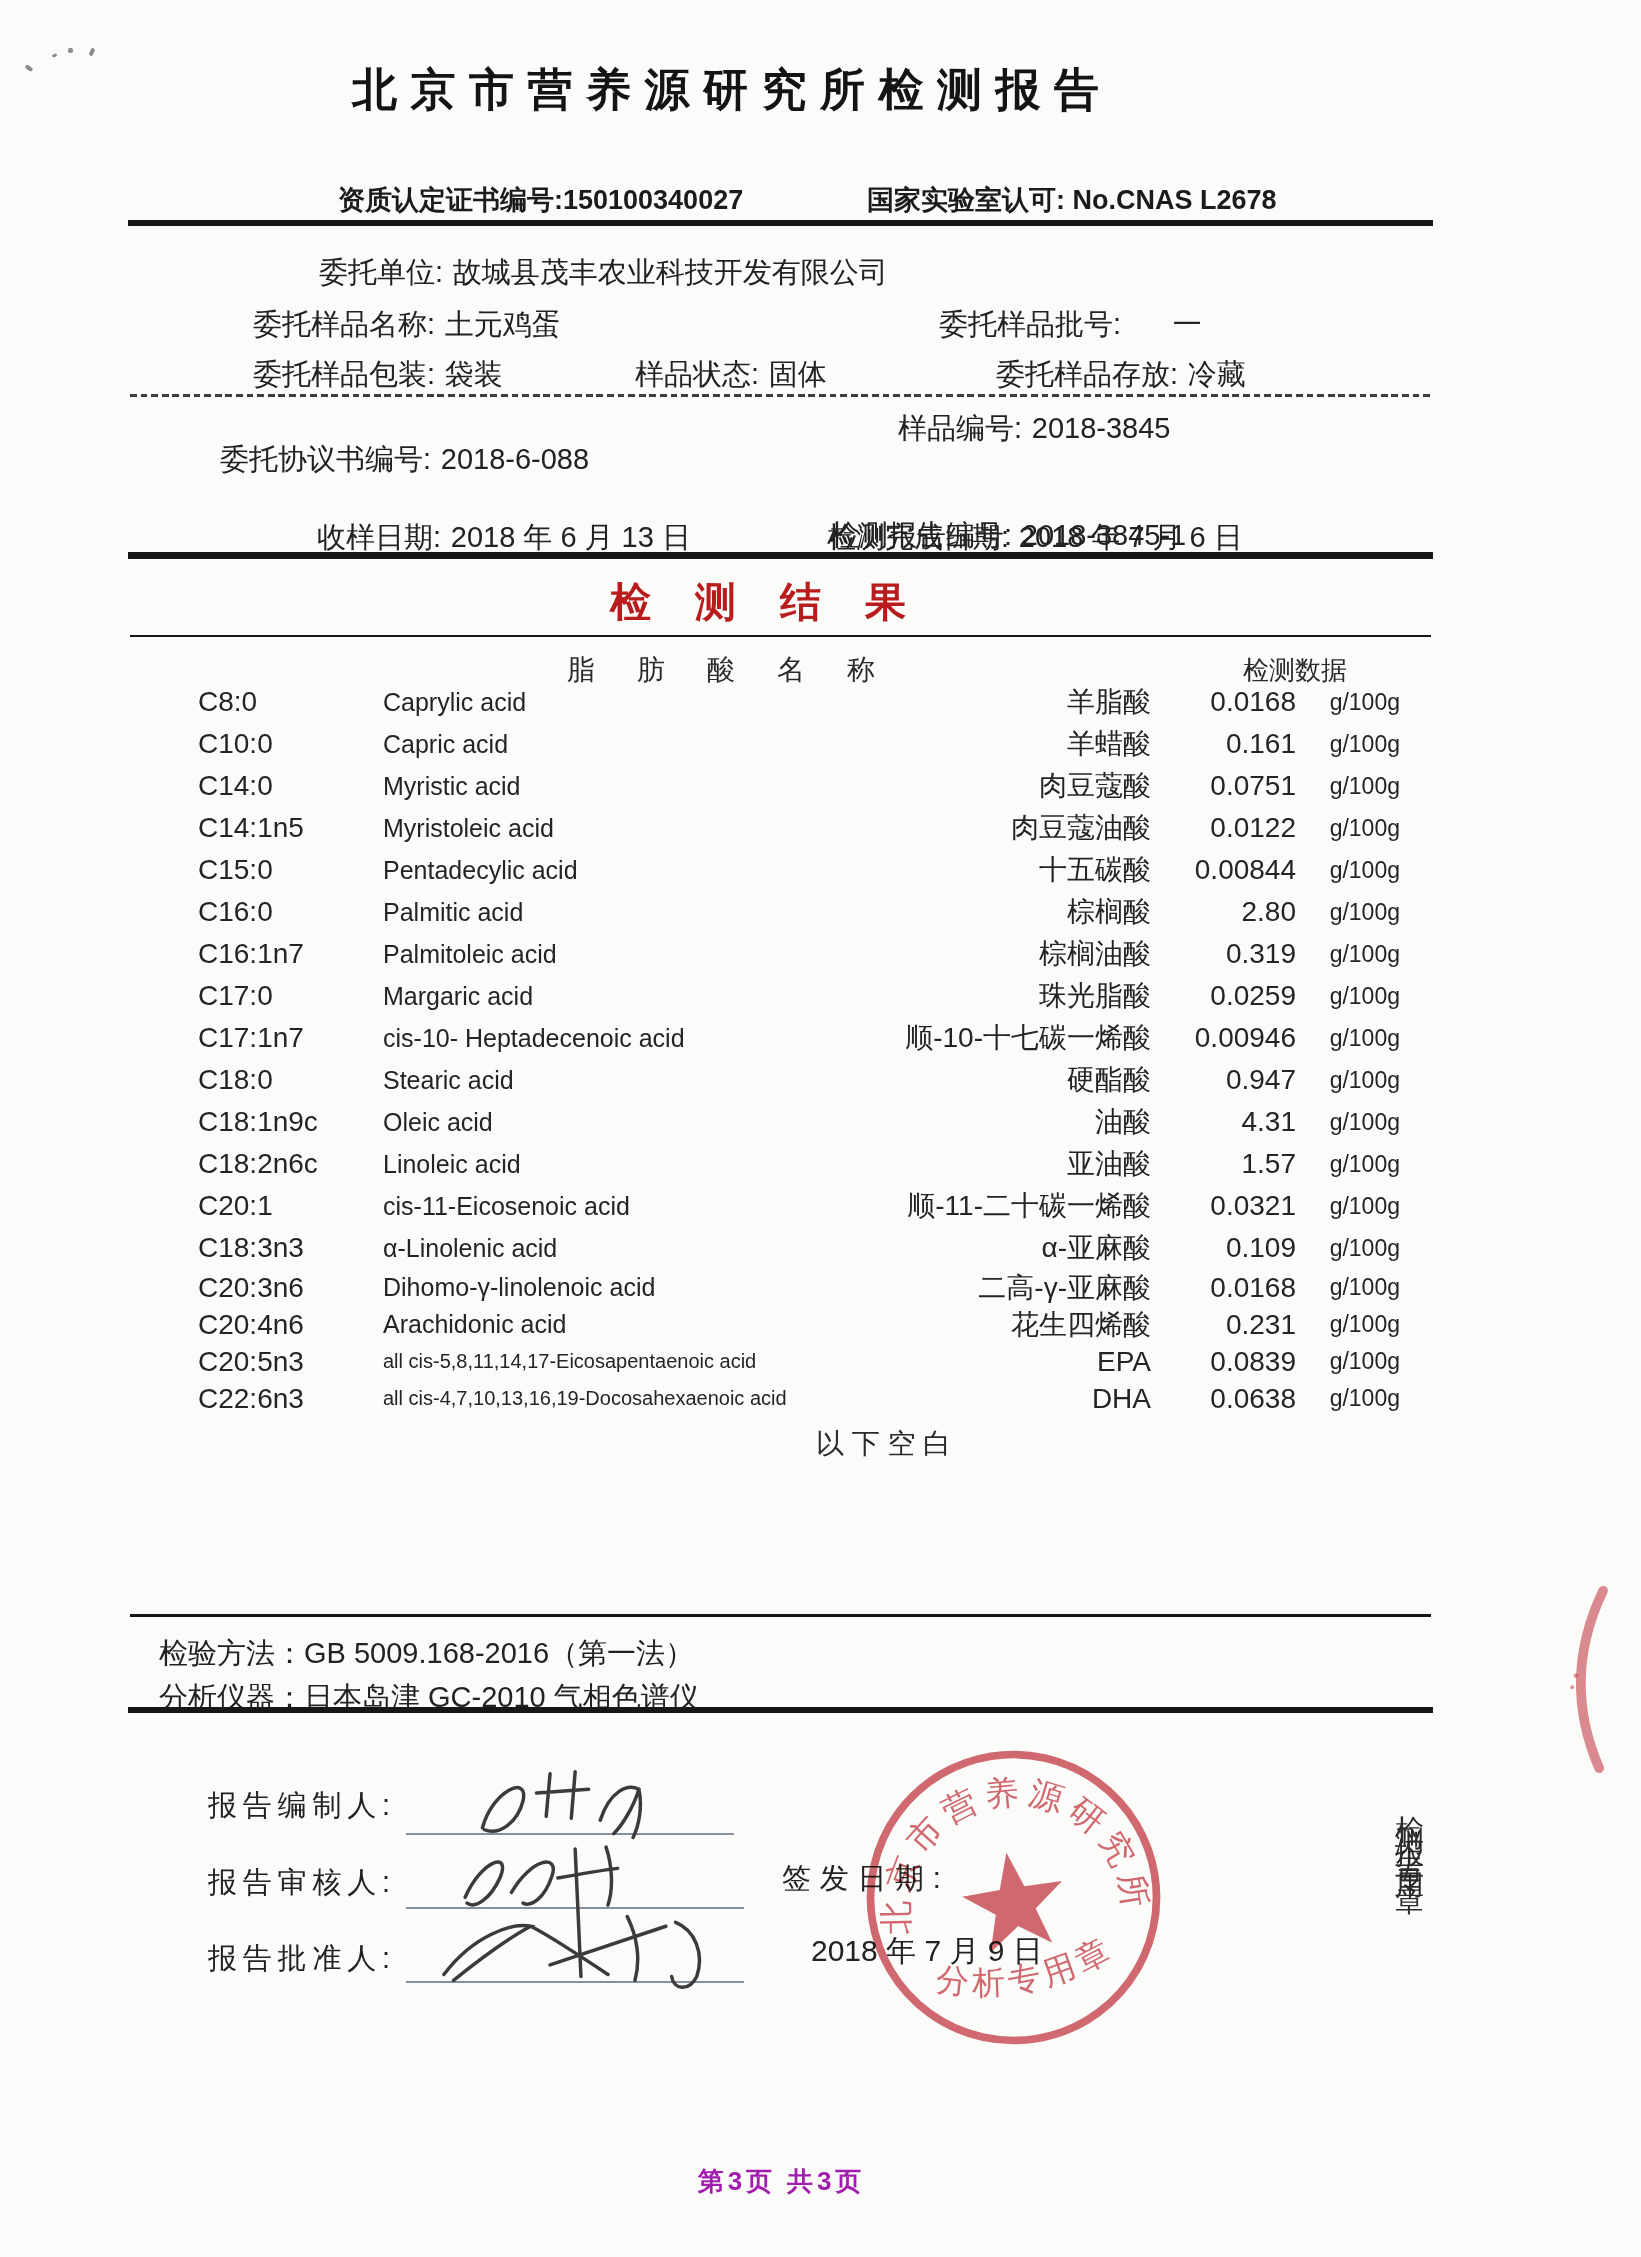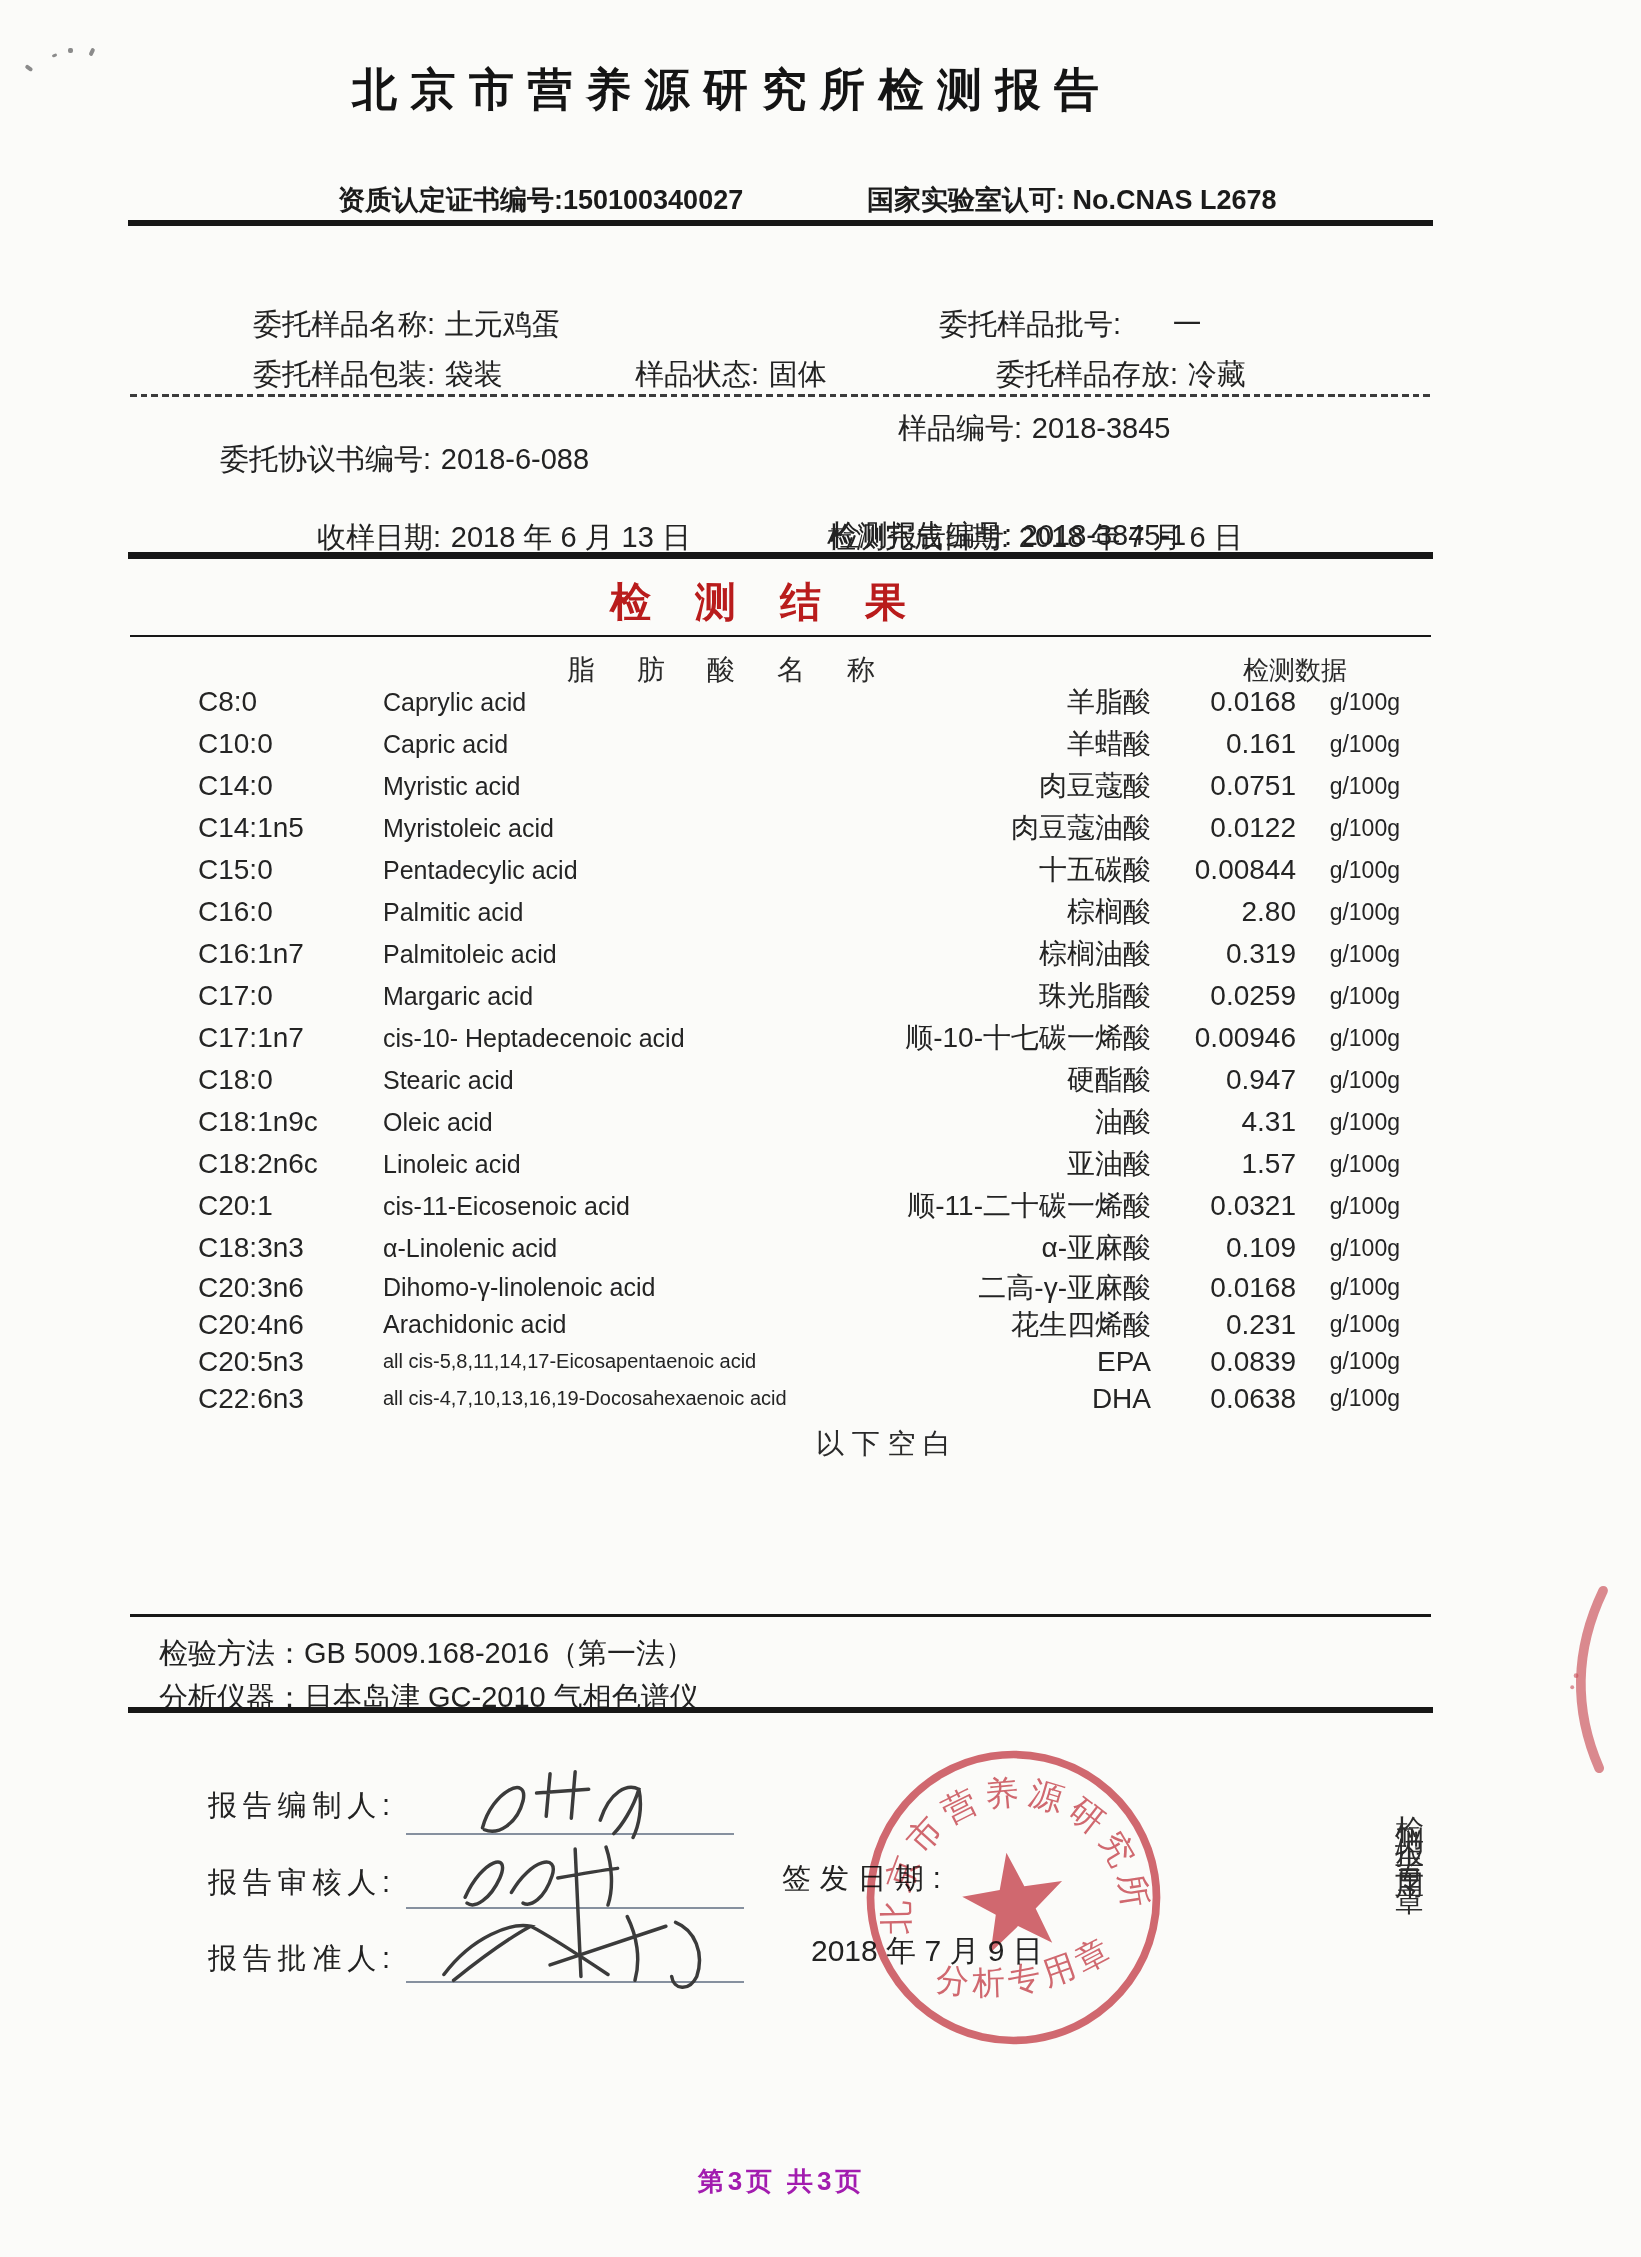--- a/index.html
+++ b/index.html
@@ -49,20 +49,23 @@
   <div class="speck" style="left:25px;top:66px;width:7.7px;height:3.9px;transform:rotate(35deg);"></div>
   <div class="speck" style="left:52px;top:54px;width:4.8px;height:2.9px;transform:rotate(-20deg);"></div>
   <div class="speck" style="left:68px;top:48px;width:4.8px;height:4.8px;"></div>
   <div class="speck" style="left:90px;top:48px;width:3.9px;height:7.7px;transform:rotate(25deg);"></div>
 
   <div class="abs title" style="left:352px;top:60px;">北京市营养源研究所检测报告</div>
   <div class="abs certline" style="left:338px;top:182px;">资质认定证书编号:150100340027</div>
   <div class="abs certline" style="left:867px;top:182px;">国家实验室认可: No.CNAS L2678</div>
   <div class="rule" style="left:128px;top:220px;width:1305px;height:5.8px;"></div>
 
+  <div class="abs info" style="left:319px;top:253px;">
+    <span class="lbl">委托单位:</span><span>故城县茂丰农业科技开发有限公司</span>
+  </div>
   <div class="abs info" style="left:253px;top:305px;">
     <span class="lbl">委托样品名称:</span><span>土元鸡蛋</span>
   </div>
   <div class="abs info" style="left:939px;top:305px;">
     <span class="lbl">委托样品批号:</span><span class="gapval">一</span>
   </div>
   <div class="abs info" style="left:253px;top:355px;">
     <span class="lbl">委托样品包装:</span><span>袋装</span>
   </div>
   <div class="abs info" style="left:635px;top:355px;">

